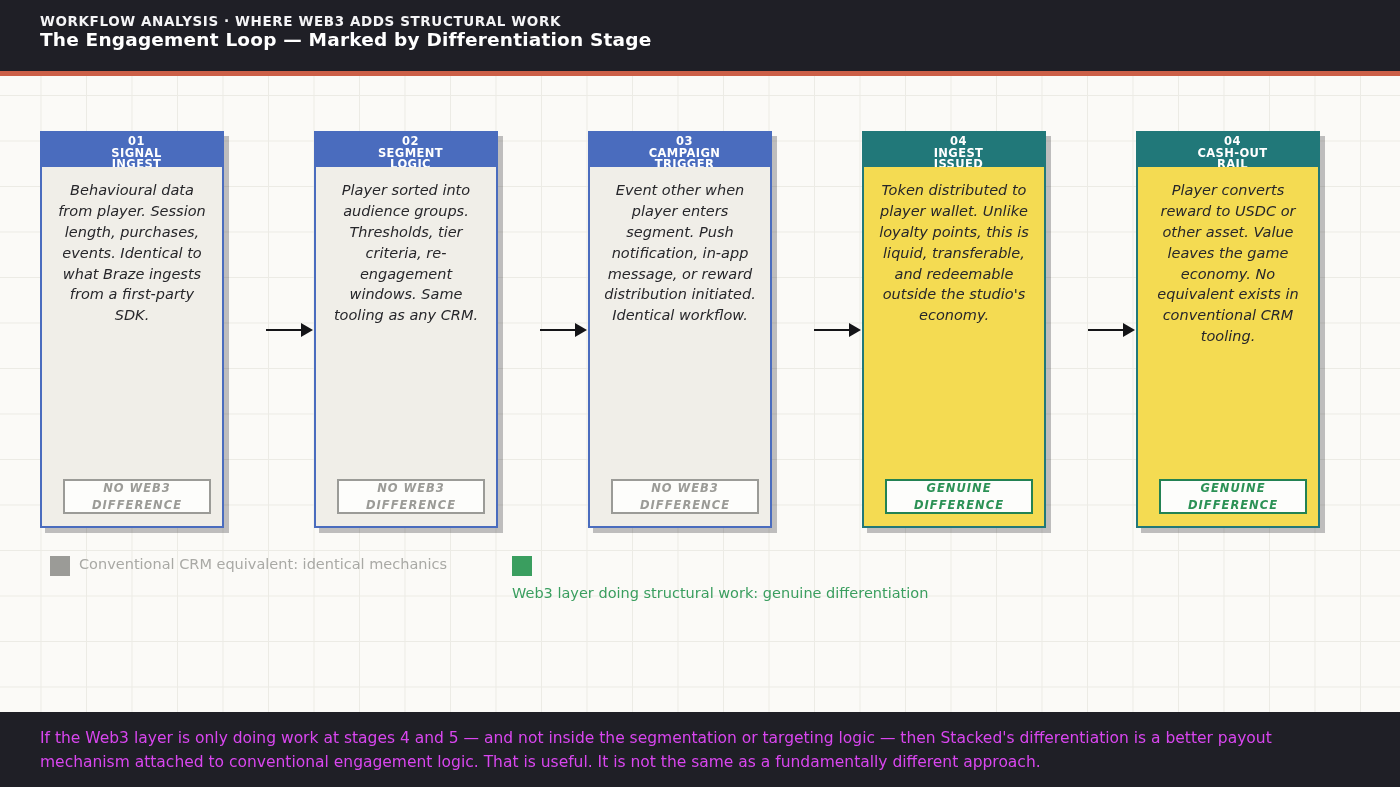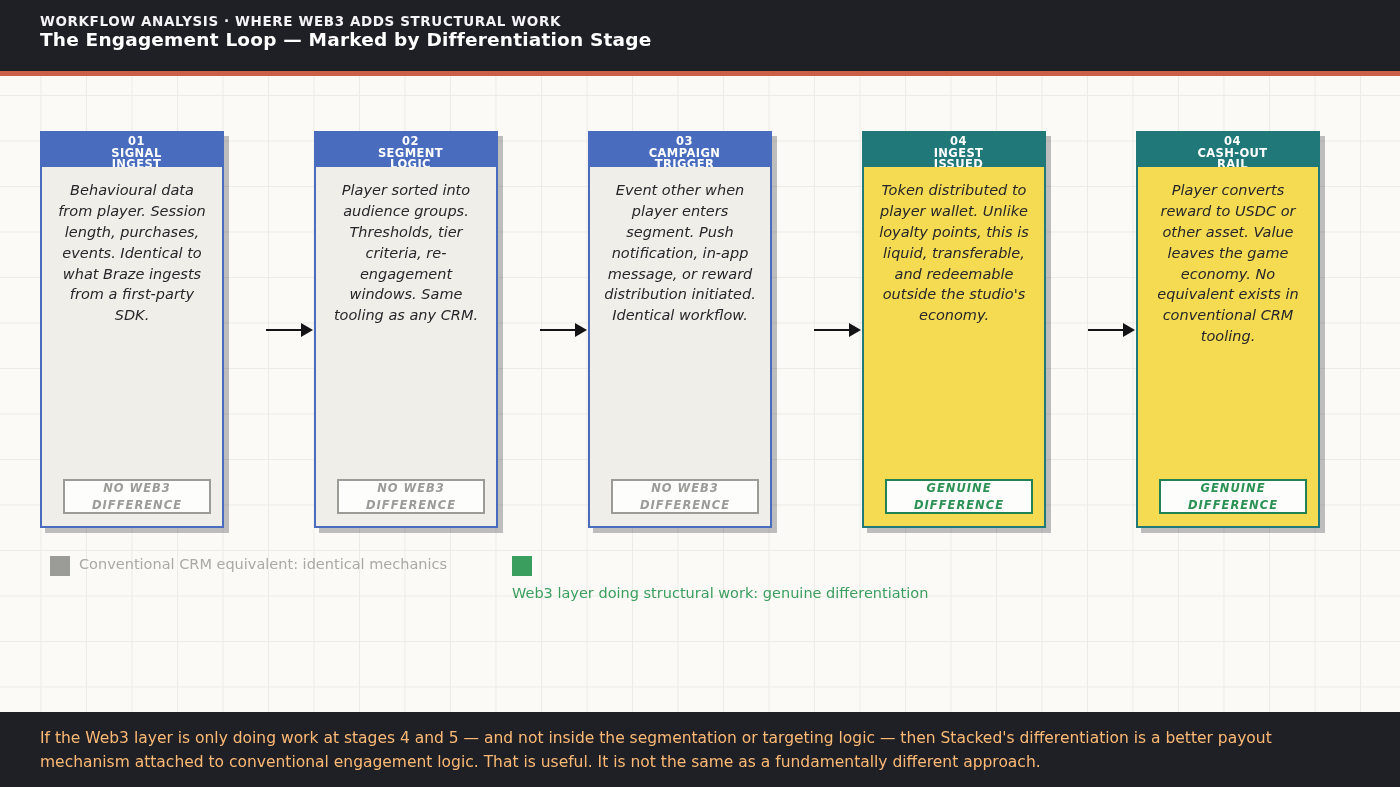--- a/index.html
+++ b/index.html
@@ -131,21 +131,21 @@
   .lg1 .swatch { background: #9b9b97; }
   .lg2 .swatch { background: #3a9e5f; }
 
   
   .footer {
     height: 75px;
     background: #1f1f26;
     padding: 14px 40px 0 40px;
   }
   .footer-text {
-    color: #fdba74;
+    color: #d946ef;
     font-size: 15.5px;
     line-height: 24px;
     max-width: 1322px;
   }
 </style>
 </head>
 <body>
 
 <div class="top-bar">
   <div class="kicker">WORKFLOW ANALYSIS  ·  WHERE WEB3 ADDS STRUCTURAL WORK</div>

